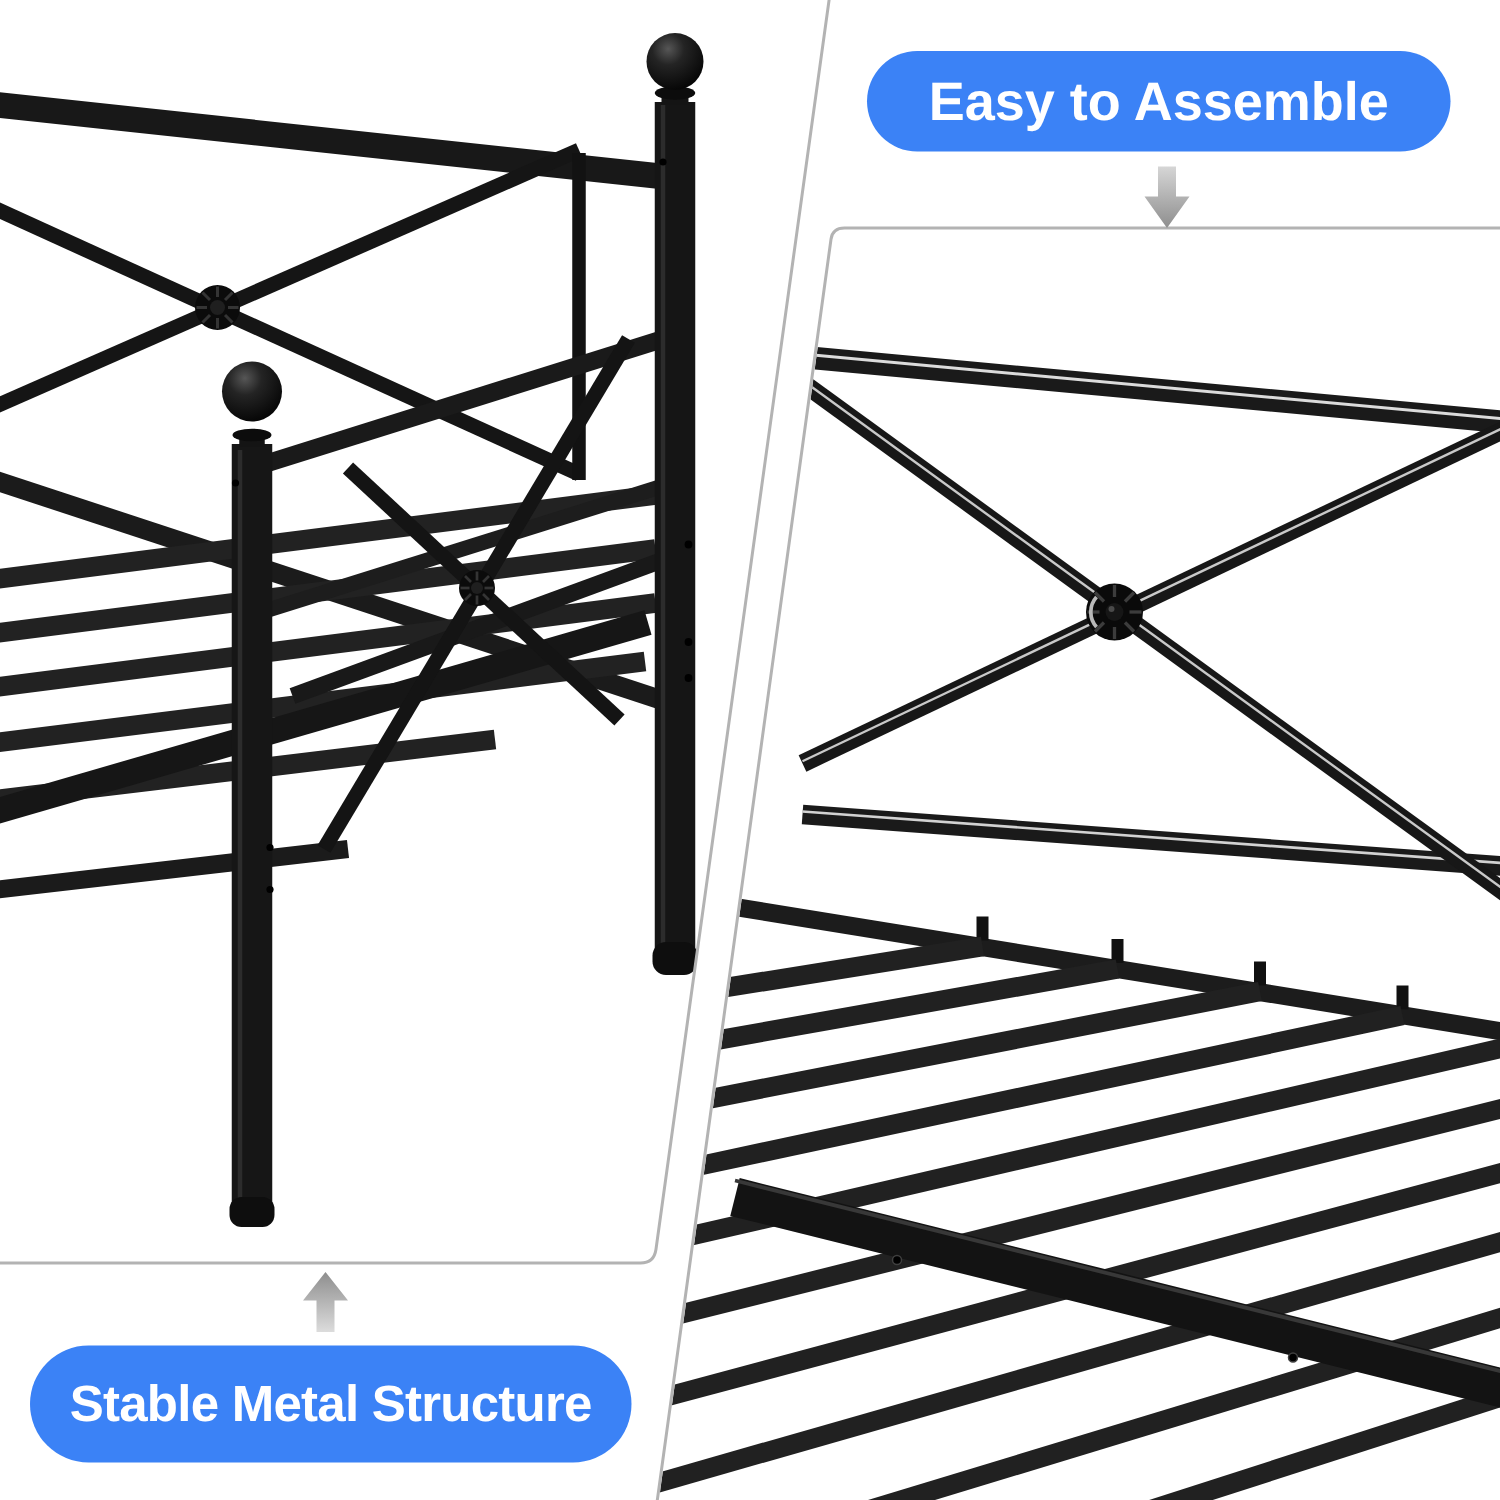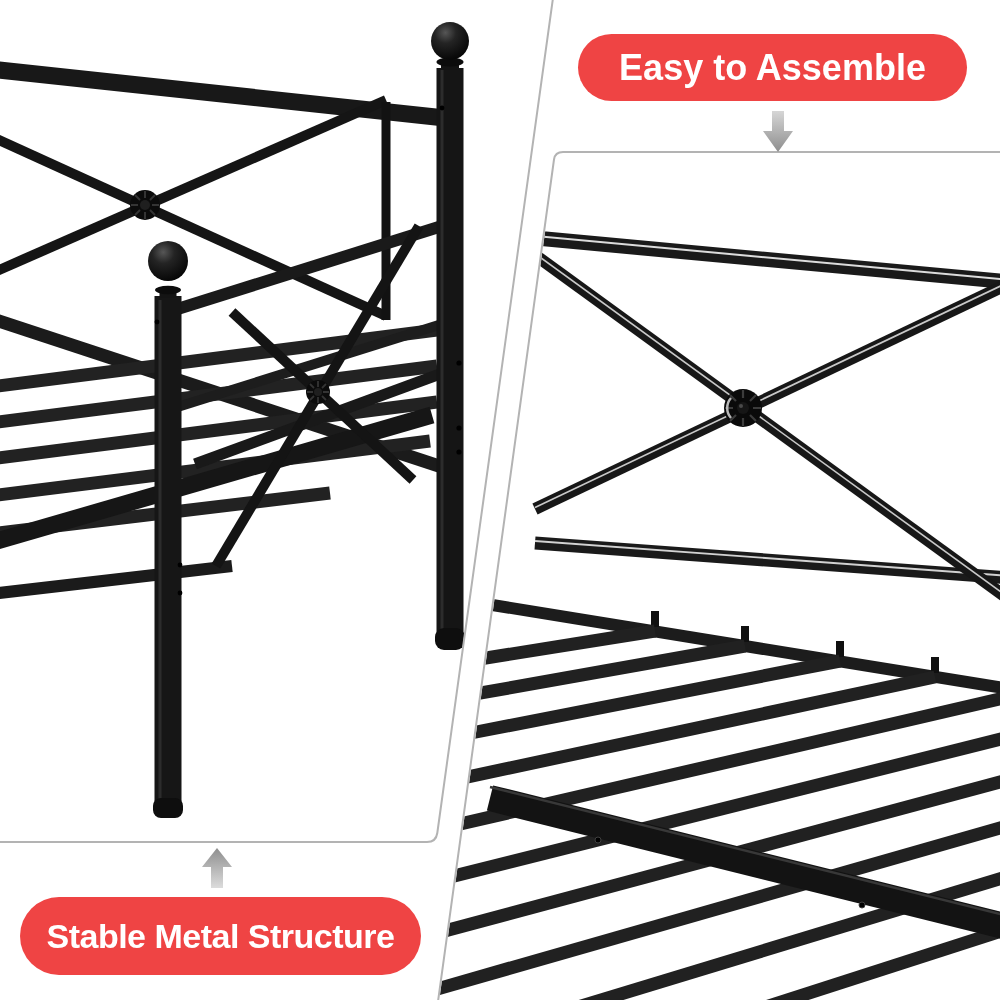--- a/index.html
+++ b/index.html
@@ -1,19 +1,19 @@
 <!DOCTYPE html>
 <html><head>
 <meta charset="utf-8">
 <style>
   html,body{margin:0;padding:0;background:#fff;}
   .stage{position:relative;width:1000px;height:1000px;background:#ffffff;overflow:hidden;
          font-family:"Liberation Sans",sans-serif;}
   .stage svg{position:absolute;left:0;top:0;}
-  .callout{position:absolute;background:#ef4444;color:#ffffff;border-radius:40px;
+  .callout{position:absolute;background:#3b82f6;color:#ffffff;border-radius:40px;
            display:flex;align-items:center;justify-content:center;
            font-weight:bold;white-space:nowrap;
            font-family:"Liberation Sans",sans-serif;}
   .callout-assemble{left:578px;top:34px;width:389px;height:67px;font-size:36px;}
   .callout-stable{left:20px;top:897px;width:401px;height:78px;font-size:34px;letter-spacing:-0.5px;}
 </style>
 </head>
 <body>
 
 <div class="stage">

